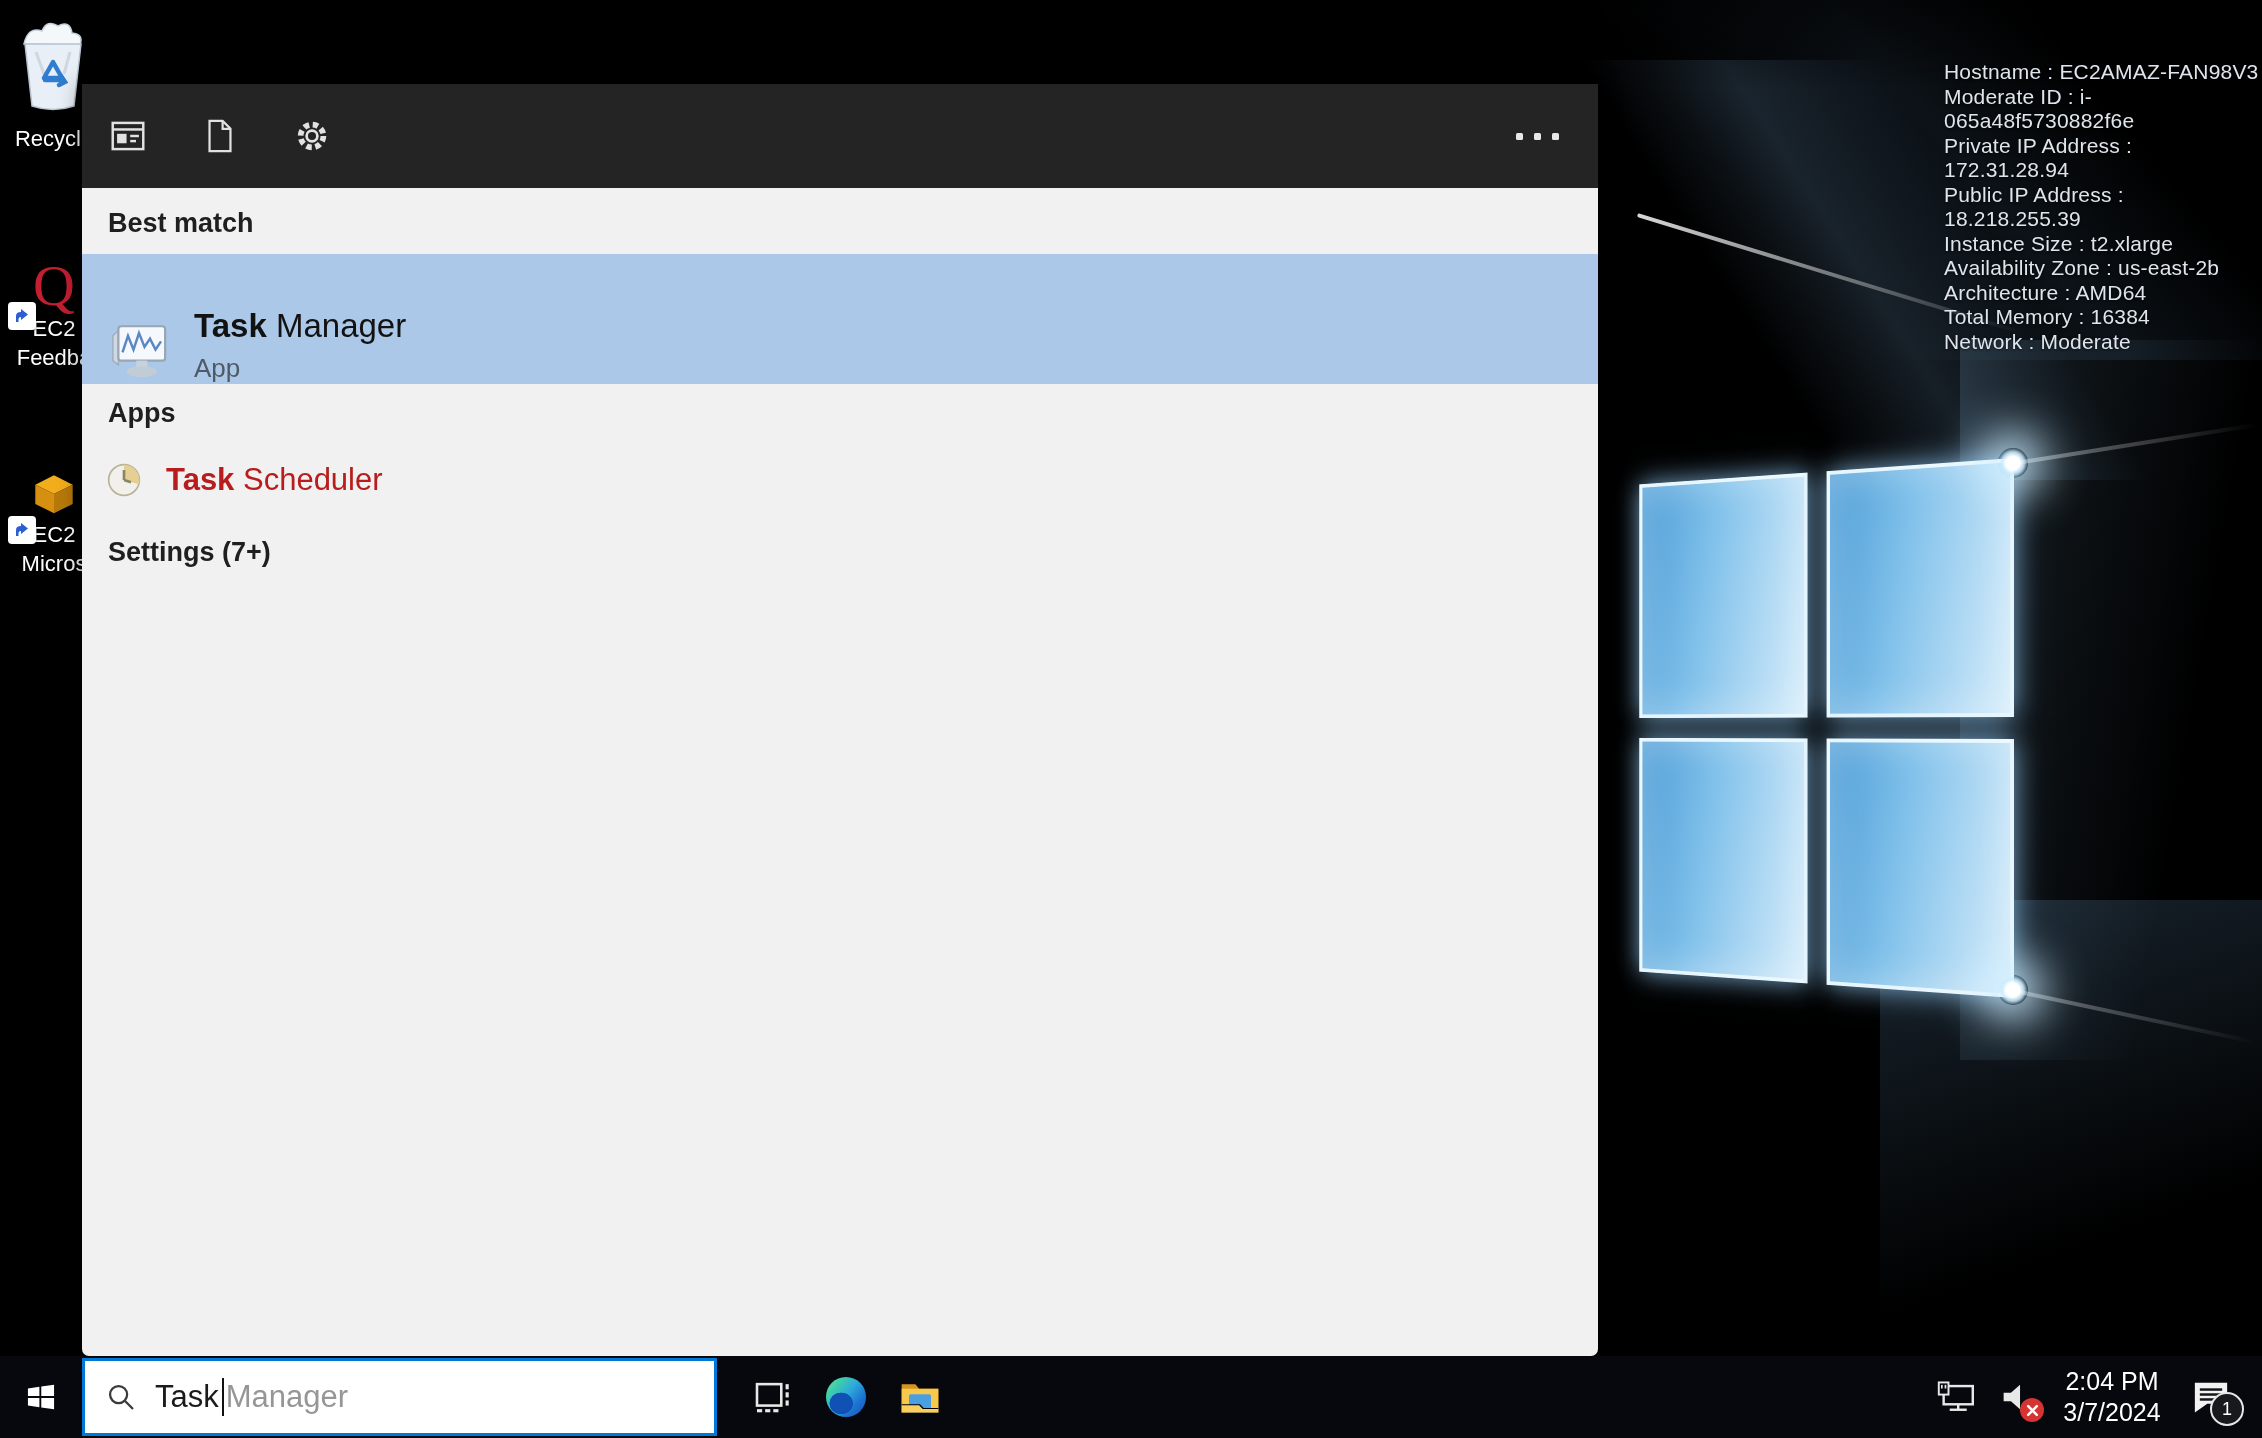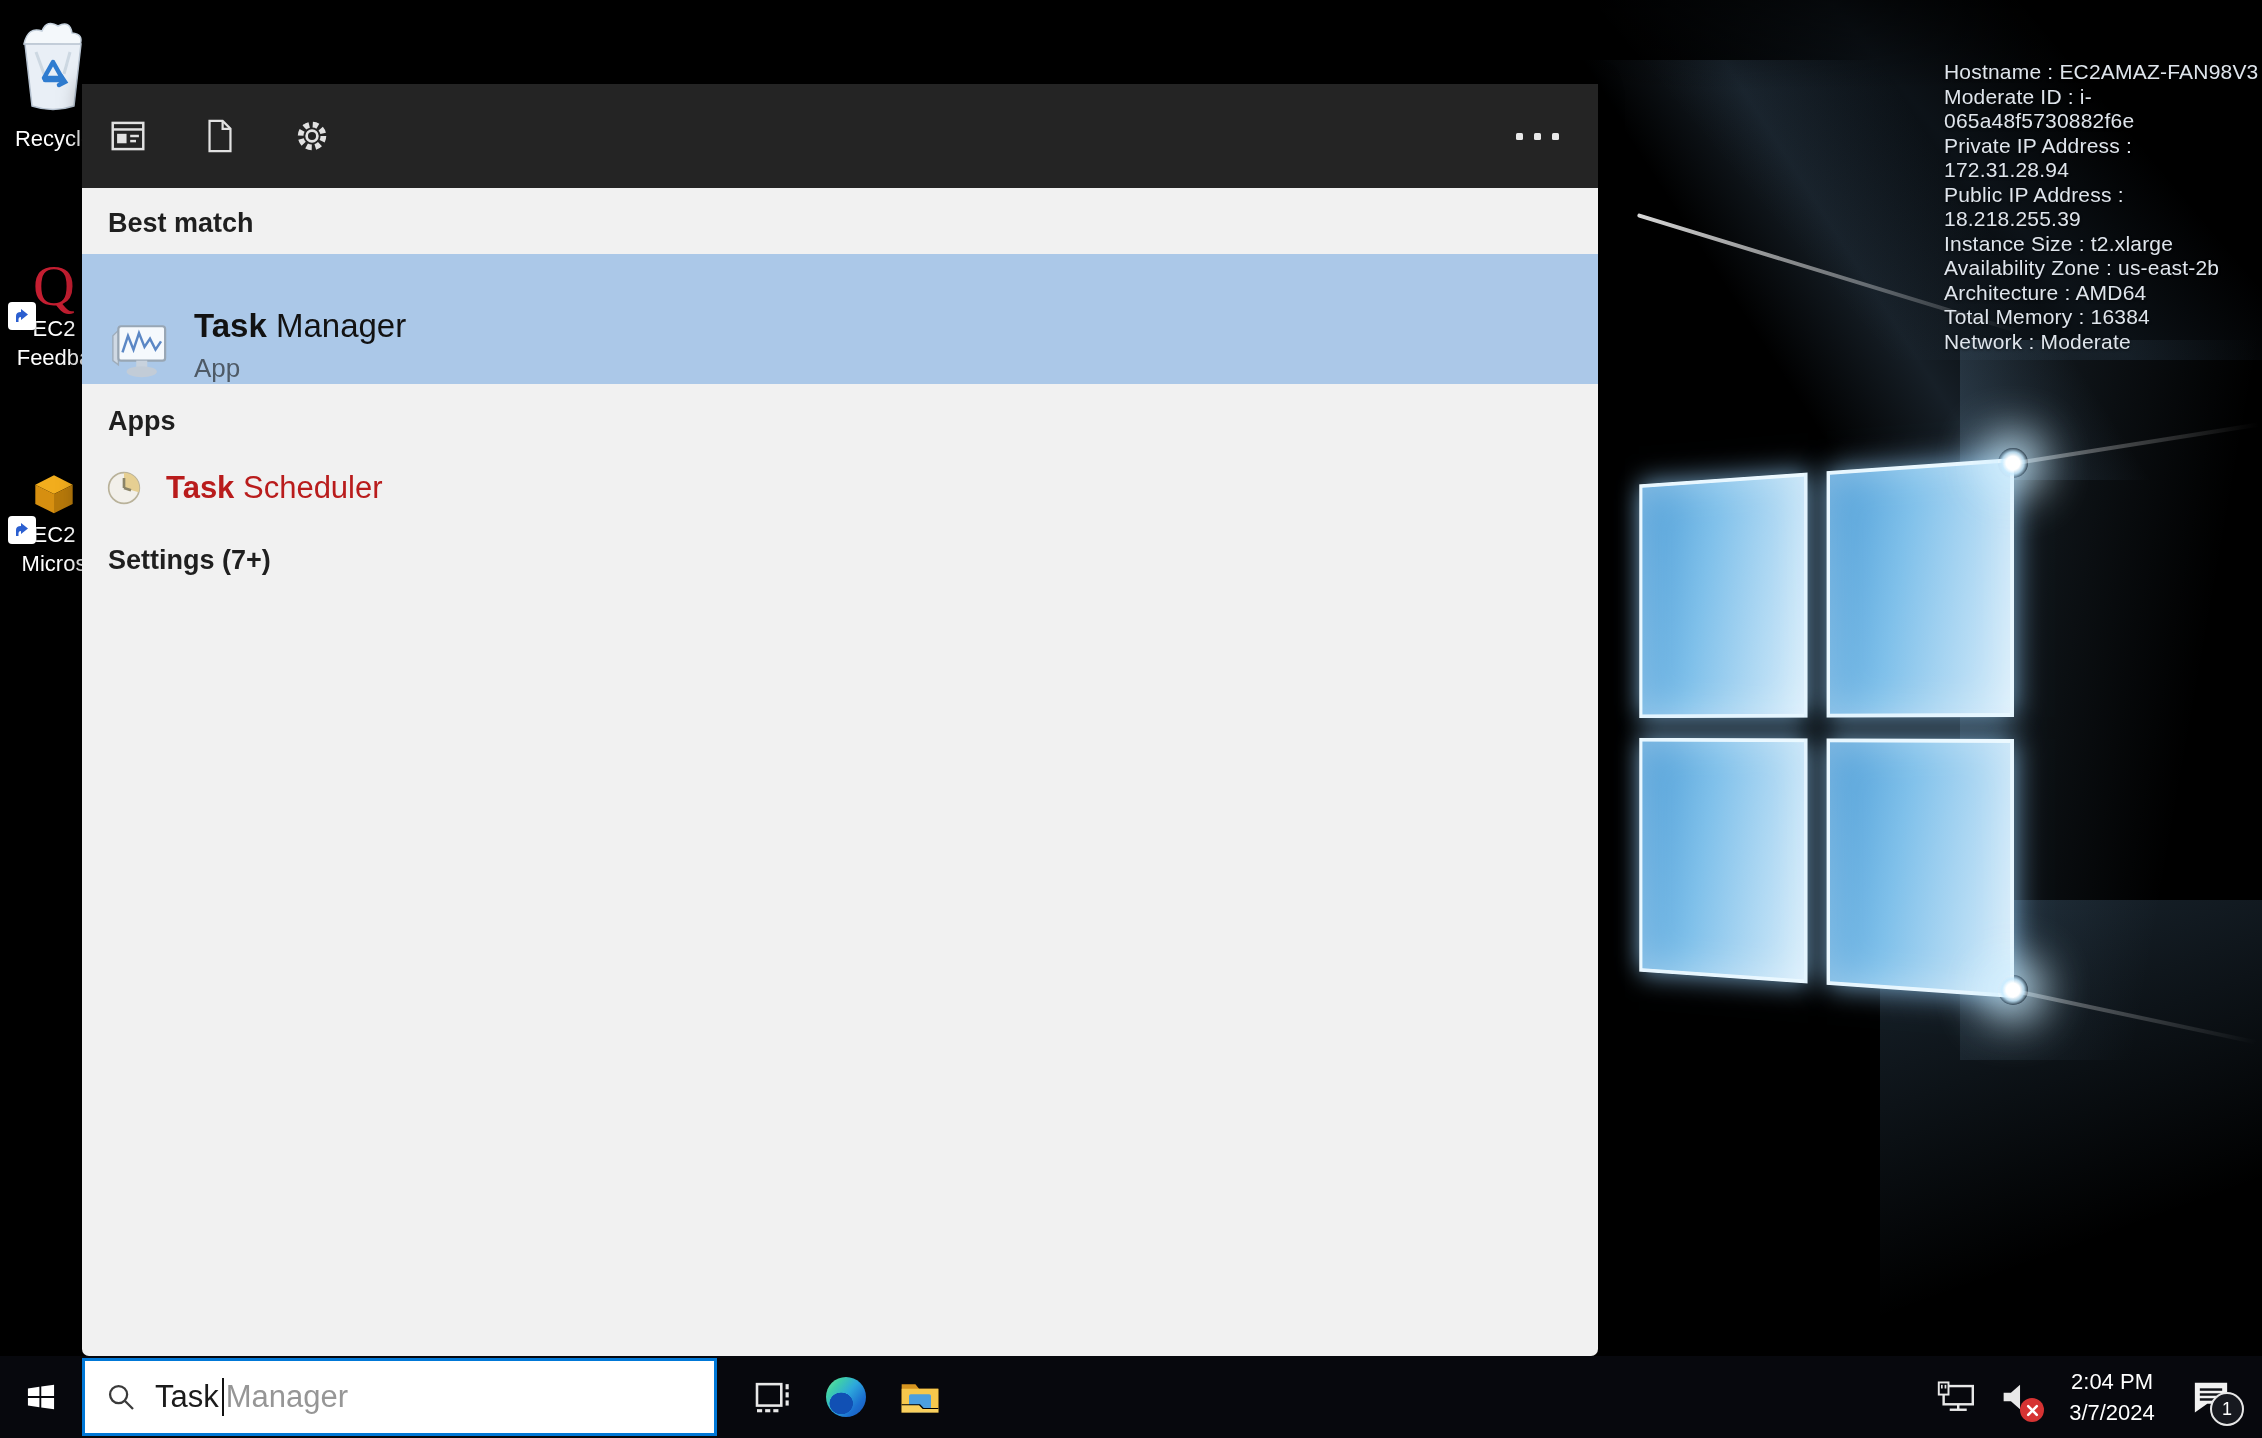--- a/index.html
+++ b/index.html
@@ -70,21 +70,21 @@
     align-items:center;justify-content:center;cursor:pointer;}
   .ph-more i{width:7px;height:7px;background:#e8e8e8;border-radius:1.5px;}
   .section-h{padding:0 0 0 26px;font-size:27px;font-weight:bold;color:#1f1f1f;}
   .bm-h{padding-top:20px;}
   .result-row{margin-top:15px;height:130px;background:#abc8e8;display:flex;align-items:flex-end;
     padding-left:24px;cursor:pointer;}
   .result-text{margin-left:22px;}
   .result-title{font-size:33px;color:#121212;}
   .result-title b{font-weight:bold;}
   .result-sub{font-size:26px;color:#4e5a66;margin-top:8px;}
-  .apps-h{padding-top:22px;}
+  .apps-h{padding-top:14px;}
   .app-row{margin-top:14px;height:74px;display:flex;align-items:center;padding-left:22px;cursor:pointer;}
   .app-row .app-title{margin-left:22px;font-size:31px;color:#b91c1c;}
   .app-title b{font-weight:bold;}
   .settings-h{padding-top:20px;}
 
   
   .taskbar{position:absolute;left:0;top:1356px;width:2262px;height:82px;background:#07080d;
     z-index:20;display:flex;align-items:center;}
   .tb-btn{height:82px;display:flex;align-items:center;justify-content:center;cursor:pointer;}
   .start-btn{width:82px;}
@@ -100,21 +100,21 @@
     background:radial-gradient(26px 24px at 38% 66%,#1150b4 0 44%,transparent 46%),
                linear-gradient(130deg,#7ee6a4 0%,#3fd0a8 22%,#2da8dc 48%,#1b6fd0 75%,#1a55b8 100%);}
   .explorer-btn{width:74px;}
   .tray{position:absolute;right:0;top:0;height:82px;display:flex;align-items:center;padding-right:16px;}
   .tray-btn{height:82px;display:flex;align-items:center;justify-content:center;cursor:pointer;}
   .net-btn{width:58px;}
   .vol-btn{width:62px;position:relative;}
   .vol-badge{position:absolute;right:4px;bottom:16px;width:24px;height:24px;border-radius:50%;
     background:#d63333;display:flex;align-items:center;justify-content:center;}
   .clock-btn{width:128px;flex-direction:column;justify-content:center;color:#fff;
-    font-size:22px;line-height:31px;text-align:center;}
+    font-size:25px;line-height:31px;text-align:center;}
   .ac-btn{width:70px;position:relative;}
   .ac-badge{position:absolute;right:2px;bottom:12px;width:30px;height:30px;border-radius:50%;
     background:#17191f;border:2px solid #e6e6e6;color:#fff;font-size:18px;
     display:flex;align-items:center;justify-content:center;}
 </style>
 </head>
 <body>
 
 <div class="screen">
 

